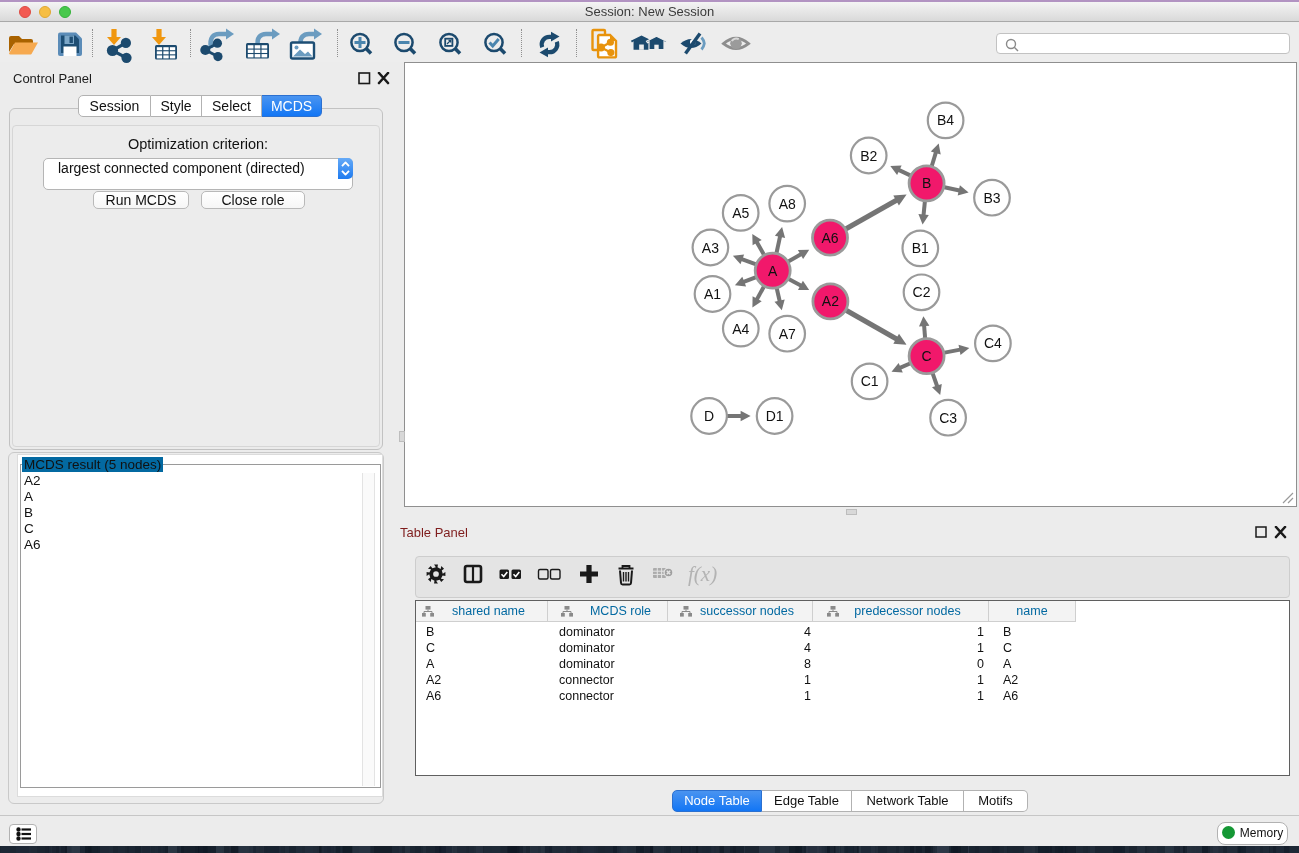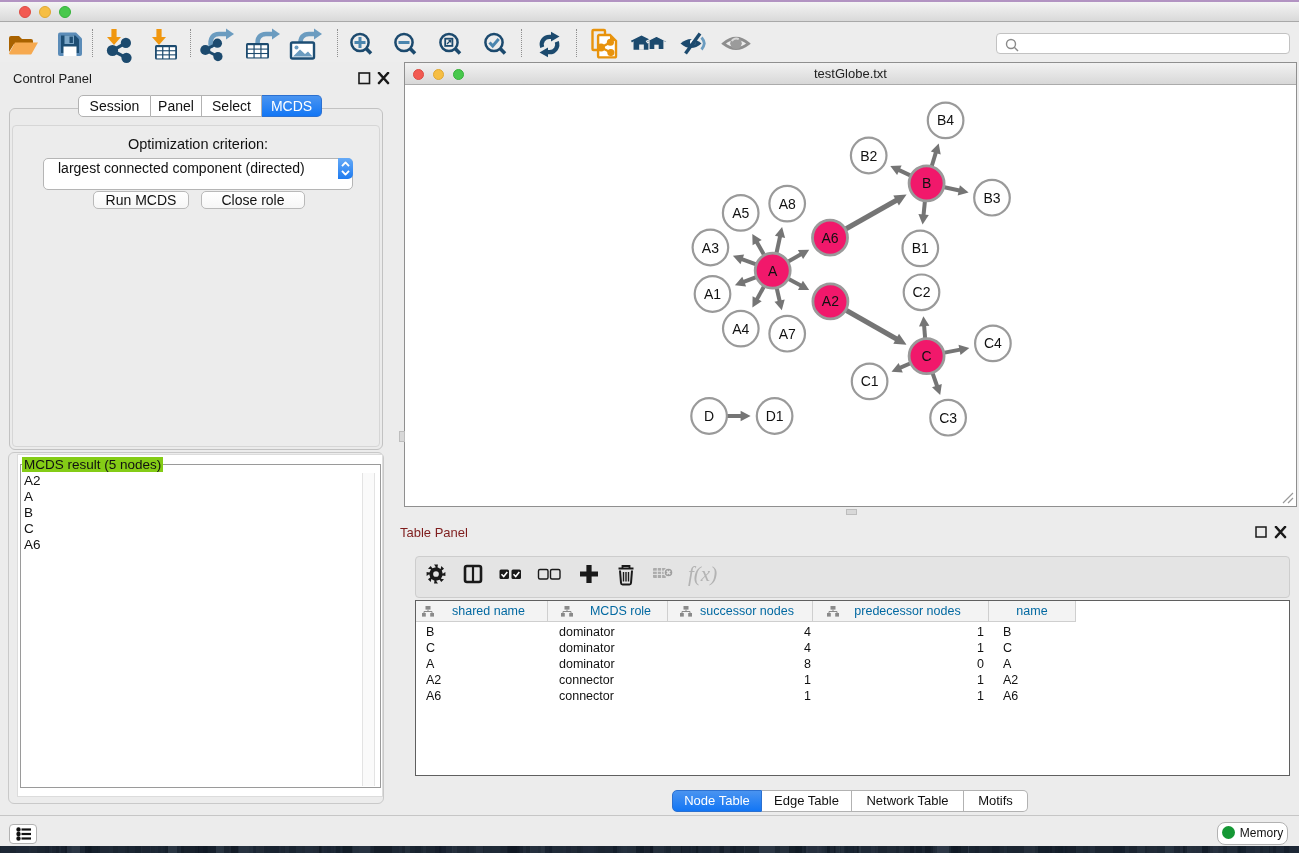--- a/index.html
+++ b/index.html
@@ -19,21 +19,21 @@
 .tab.sel{background:linear-gradient(#4a94f0,#1276f5);color:#fff;border-color:#2b70d0}
 #cpane{left:9px;top:108px;width:374px;height:342px;border:1px solid #c2c2c2;border-radius:6px;background:#ebebeb}
 #cpane-inner{left:12px;top:125px;width:368px;height:322px;border:1px solid #d6d6d6;border-radius:4px;background:#ececec}
 #optlabel{left:0px;top:136px;width:396px;text-align:center;font-size:14.5px;color:#111}
 #dropdown{left:43px;top:158px;width:310px;height:32px;background:#fff;border:1px solid #b5b5b5;border-radius:5px;font-size:14px;color:#111;line-height:19px}
 #dd-step{right:-1px;top:-1px;width:15px;height:21px;border-radius:0 5px 5px 0;background:linear-gradient(#66aaf7,#1e7bf0)}
 .btn{position:absolute;height:18px;background:linear-gradient(#ffffff,#f6f6f6);border:1px solid #b9b9b9;border-radius:5px;font-size:14px;color:#111;text-align:center;line-height:16px}
 
 #resbox{left:17px;top:454px;width:366px;height:343px;background:#fff;border:1px solid #dcdcdc}
 #fieldset{left:2px;top:9px;width:361px;height:324px;border:1px solid #9a9a9a}
-#legend{left:1px;top:-8px;background:#84cc16;padding:0 2px;font-size:13.5px;color:#111}
+#legend{left:1px;top:-8px;background:#0369a1;padding:0 2px;font-size:13.5px;color:#111}
 #reslist{left:3px;top:8px;font-size:13.5px;color:#111;line-height:16px}
 #scrolltrack{right:5px;top:8px;width:13px;height:313px;background:#fafafa;border-left:1px solid #e3e3e3;border-right:1px solid #e3e3e3}
 
 #gwin{left:404px;top:62px;width:893px;height:445px;border:1px solid #8f8f8f;background:#fff}
 #gtitle{left:0;top:0;width:100%;height:22px;background:linear-gradient(#f2f2f2,#d8d8d8);border-bottom:1px solid #ababab}
 #gtitle .title{width:100%;text-align:center;font-size:13px;color:#222;line-height:22px}
 
 #tp-title{left:400px;top:525px;font-size:13px;color:#7f1d1d}
 #tp-toolbar{left:415px;top:556px;width:875px;height:42px;background:#e4e4e4;border:1px solid #cdcdcd;border-radius:4px}
 #table{left:415px;top:600px;width:875px;height:176px;background:#fff;border:1px solid #5f5f5f}
@@ -46,20 +46,21 @@
 #statusbar{left:0;top:815px;width:1299px;height:31px;background:#ececec;border-top:1px solid #c6c6c6}
 #listbtn{left:9px;top:824px;width:28px;height:20px;background:#fff;border:1px solid #b2b2b2;border-radius:4px}
 #membtn{left:1217px;top:822px;width:71px;height:23px;background:#fff;border:1px solid #b2b2b2;border-radius:8px;font-size:12px;color:#111;line-height:21px;text-align:center}
 #wallpaper{left:0;top:846px;width:1299px;height:7px;background:linear-gradient(90deg,#17202c,#222b38 18%,#1a2430 35%,#232d3a 52%,#161f2a 70%,#202a36 88%,#18212d)}
 </style></head><body>
 
 <div class="abs" id="titlebar">
   <div class="abs tl" style="left:19px;top:4px;background:#f25a52;border:1px solid #dd4b43"></div>
   <div class="abs tl" style="left:39px;top:4px;background:#f6be43;border:1px solid #e0a832"></div>
   <div class="abs tl" style="left:59px;top:4px;background:#48c84c;border:1px solid #35b23a"></div>
+  <div class="title">Session: New Session</div>
 </div>
 
 <div class="abs" id="toolbar">
   <div class="abs sep" style="left:92px"></div>
   <div class="abs sep" style="left:190px"></div>
   <div class="abs sep" style="left:337px"></div>
   <div class="abs sep" style="left:521px"></div>
   <div class="abs sep" style="left:576px"></div>
   <div class="abs" id="icons-holder" style="left:0;top:0">
       <svg class="abs" style="left:0;top:0" width="780" height="40" viewBox="0 0 780 40">
@@ -193,21 +194,21 @@
 </div>
 
 <div class="abs" id="cp-title">Control Panel</div>
 <svg class="abs" style="left:358px;top:72px" width="32" height="13" viewBox="0 0 32 13">
     <rect x="1" y="1" width="10.5" height="10.5" fill="none" stroke="#1a1a1a" stroke-width="1.6"></rect>
     <path d="M21 1 L30 11 M30 1 L21 11" stroke="#1a1a1a" stroke-width="2.6" stroke-linecap="round"></path>
   </svg>
 
 <div class="abs" id="tabs">
   <div class="tab" style="left:0;width:73px;border-radius:5px 0 0 5px">Session</div>
-  <div class="tab" style="left:73px;width:51px;border-left:none">Panel</div>
+  <div class="tab" style="left:73px;width:51px;border-left:none">Style</div>
   <div class="tab" style="left:124px;width:60px;border-left:none">Select</div>
   <div class="tab sel" style="left:184px;width:60px;border-radius:0 5px 5px 0;border-left:none">MCDS</div>
 </div>
 <div class="abs" id="cpane"></div>
 <div class="abs" id="cpane-inner"></div>
 <div class="abs" id="optlabel">Optimization criterion:</div>
 <div class="abs" id="dropdown"><span style="margin-left:14px">largest connected component (directed)</span>
   <div class="abs" id="dd-step"><svg width="15" height="21" viewBox="0 0 15 21">
         <path d="M4 8.2 L7.5 4.4 L11 8.2" fill="none" stroke="#fff" stroke-width="1.8" stroke-linejoin="round"></path>
         <path d="M4 12.8 L7.5 16.6 L11 12.8" fill="none" stroke="#fff" stroke-width="1.8" stroke-linejoin="round"></path>
@@ -219,26 +220,20 @@
 <div class="abs" style="left:8px;top:452px;width:376px;height:352px;border:1px solid #c9c9c9;border-radius:6px;background:#ececec"></div>
 <div class="abs" id="resbox">
   <div class="abs" id="fieldset">
     <div class="abs" id="legend">MCDS result (5 nodes)</div>
     <div class="abs" id="reslist">A2<br>A<br>B<br>C<br>A6</div>
     <div class="abs" id="scrolltrack"></div>
   </div>
 </div>
 
 <div class="abs" id="gwin">
-  <div class="abs" id="gtitle">
-    <div class="abs tl" style="left:8px;top:6px;width:11px;height:11px;background:#f25a52;border:1px solid #dd4b43"></div>
-    <div class="abs tl" style="left:28px;top:6px;width:11px;height:11px;background:#f6be43;border:1px solid #e0a832"></div>
-    <div class="abs tl" style="left:48px;top:6px;width:11px;height:11px;background:#48c84c;border:1px solid #35b23a"></div>
-    <div class="title">testGlobe.txt</div>
-  </div>
   <svg class="abs" style="left:0;top:22px" width="891" height="421" viewBox="0 0 891 421" id="graphsvg">
       <g font-family="Liberation Sans,sans-serif">
         <line x1="351.9" y1="191.8" x2="337.3" y2="197.4" stroke="#757575" stroke-width="4.0"></line>
         <polygon points="329.9,200.3 337.3,191.8 341.1,201.5" fill="#757575"></polygon>
         <line x1="351.8" y1="179.7" x2="335.4" y2="173.6" stroke="#757575" stroke-width="4.0"></line>
         <polygon points="327.9,170.8 339.1,169.4 335.5,179.2" fill="#757575"></polygon>
         <line x1="359.5" y1="200.5" x2="351.2" y2="215.6" stroke="#757575" stroke-width="4.0"></line>
         <polygon points="347.4,222.6 347.6,211.3 356.7,216.3" fill="#757575"></polygon>
         <line x1="359.5" y1="170.7" x2="351.2" y2="155.9" stroke="#757575" stroke-width="4.0"></line>
         <polygon points="347.3,148.9 356.7,155.1 347.6,160.2" fill="#757575"></polygon>

